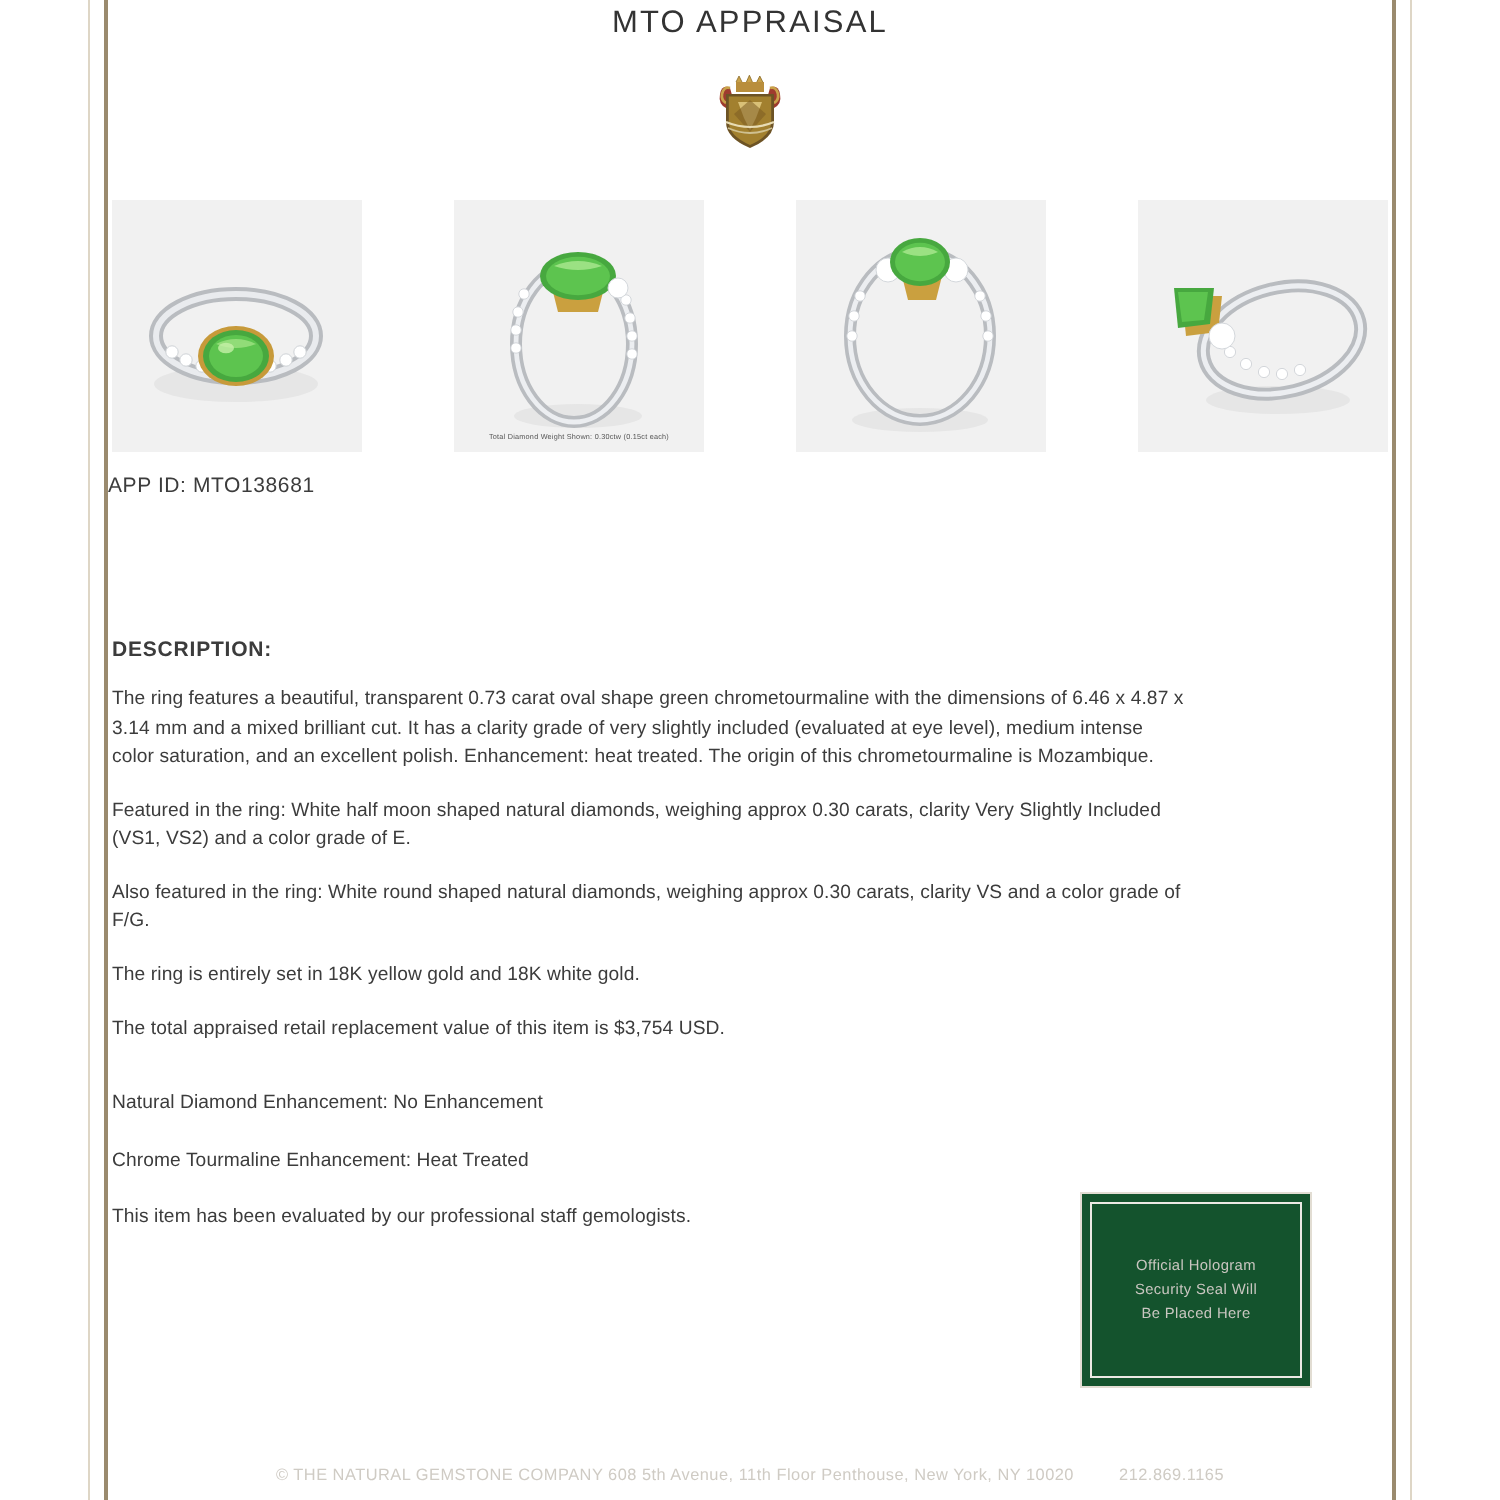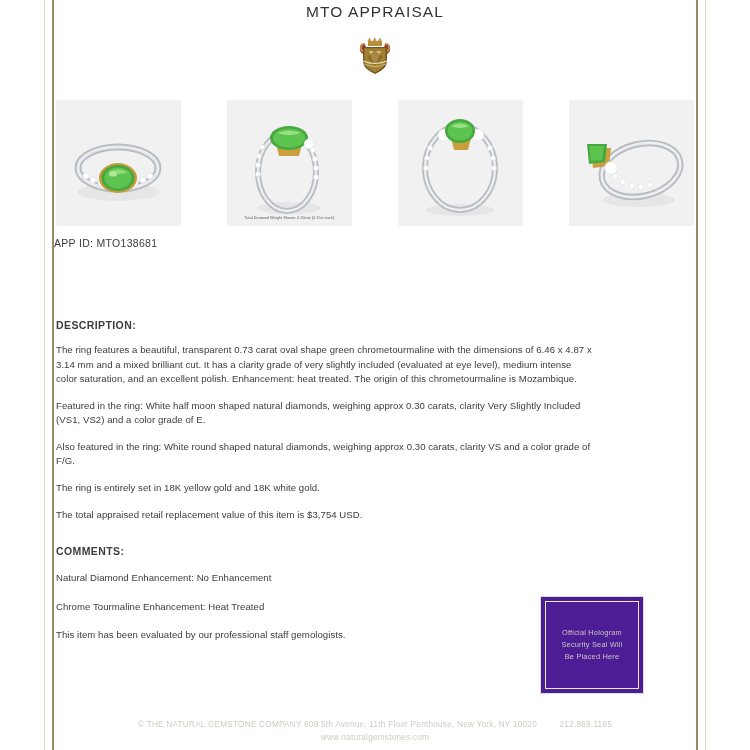--- a/index.html
+++ b/index.html
@@ -143,24 +143,24 @@
     color: #3c3c3c;
     margin-top: 14px;
     letter-spacing: 0.05px;
   }
 
   
   .seal {
     position: absolute;
     left: 486px;
     top: 596px;
-    width: 104px;
+    width: 116px;
     height: 98px;
     border: 1px solid #e2ddd3;
-    background: #4c1d95;
+    background: #14532d;
     box-sizing: border-box;
     padding: 4px;
   }
   .seal-inner {
     width: 100%;
     height: 100%;
     border: 1px solid #eceae4;
     box-sizing: border-box;
     display: flex;
     align-items: center;
@@ -329,38 +329,36 @@
     <div class="section desc-block">
       <div class="section-heading">DESCRIPTION:</div>
       <div class="para">The ring features a beautiful, transparent 0.73 carat oval shape green chrometourmaline with the dimensions of 6.46 x 4.87 x 3.14 mm and a mixed brilliant cut. It has a clarity grade of very slightly included (evaluated at eye level), medium intense color saturation, and an excellent polish. Enhancement: heat treated. The origin of this chrometourmaline is Mozambique.</div>
       <div class="para">Featured in the ring: White half moon shaped natural diamonds, weighing approx 0.30 carats, clarity Very Slightly Included (VS1, VS2) and a color grade of E.</div>
       <div class="para">Also featured in the ring: White round shaped natural diamonds, weighing approx 0.30 carats, clarity VS and a color grade of F/G.</div>
       <div class="para">The ring is entirely set in 18K yellow gold and 18K white gold.</div>
       <div class="para">The total appraised retail replacement value of this item is $3,754 USD.</div>
     </div>
 
     <div class="section comments-block">
-      <div class="section-heading">COMMENTS:</div>
       <div class="comment-line">Natural Diamond Enhancement: No Enhancement</div>
       <div class="comment-line">Chrome Tourmaline Enhancement: Heat Treated</div>
       <div class="comment-line">This item has been evaluated by our professional staff gemologists.</div>
     </div>
 
     <div class="seal">
       <div class="seal-inner">
         <div class="seal-text">
           <div>Official Hologram</div>
           <div>Security Seal Will</div>
           <div>Be Placed Here</div>
         </div>
       </div>
     </div>
 
     <div class="footer">
       <div class="footer-line1">
         <span>© THE NATURAL GEMSTONE COMPANY  608 5th Avenue, 11th Floor Penthouse, New York, NY  10020</span>
         <span class="footer-phone">212.869.1165</span>
       </div>
-      <div class="footer-line2">www.naturalgemstones.com</div>
     </div>
 
   </div>
 </div>
 
 </body></html>

